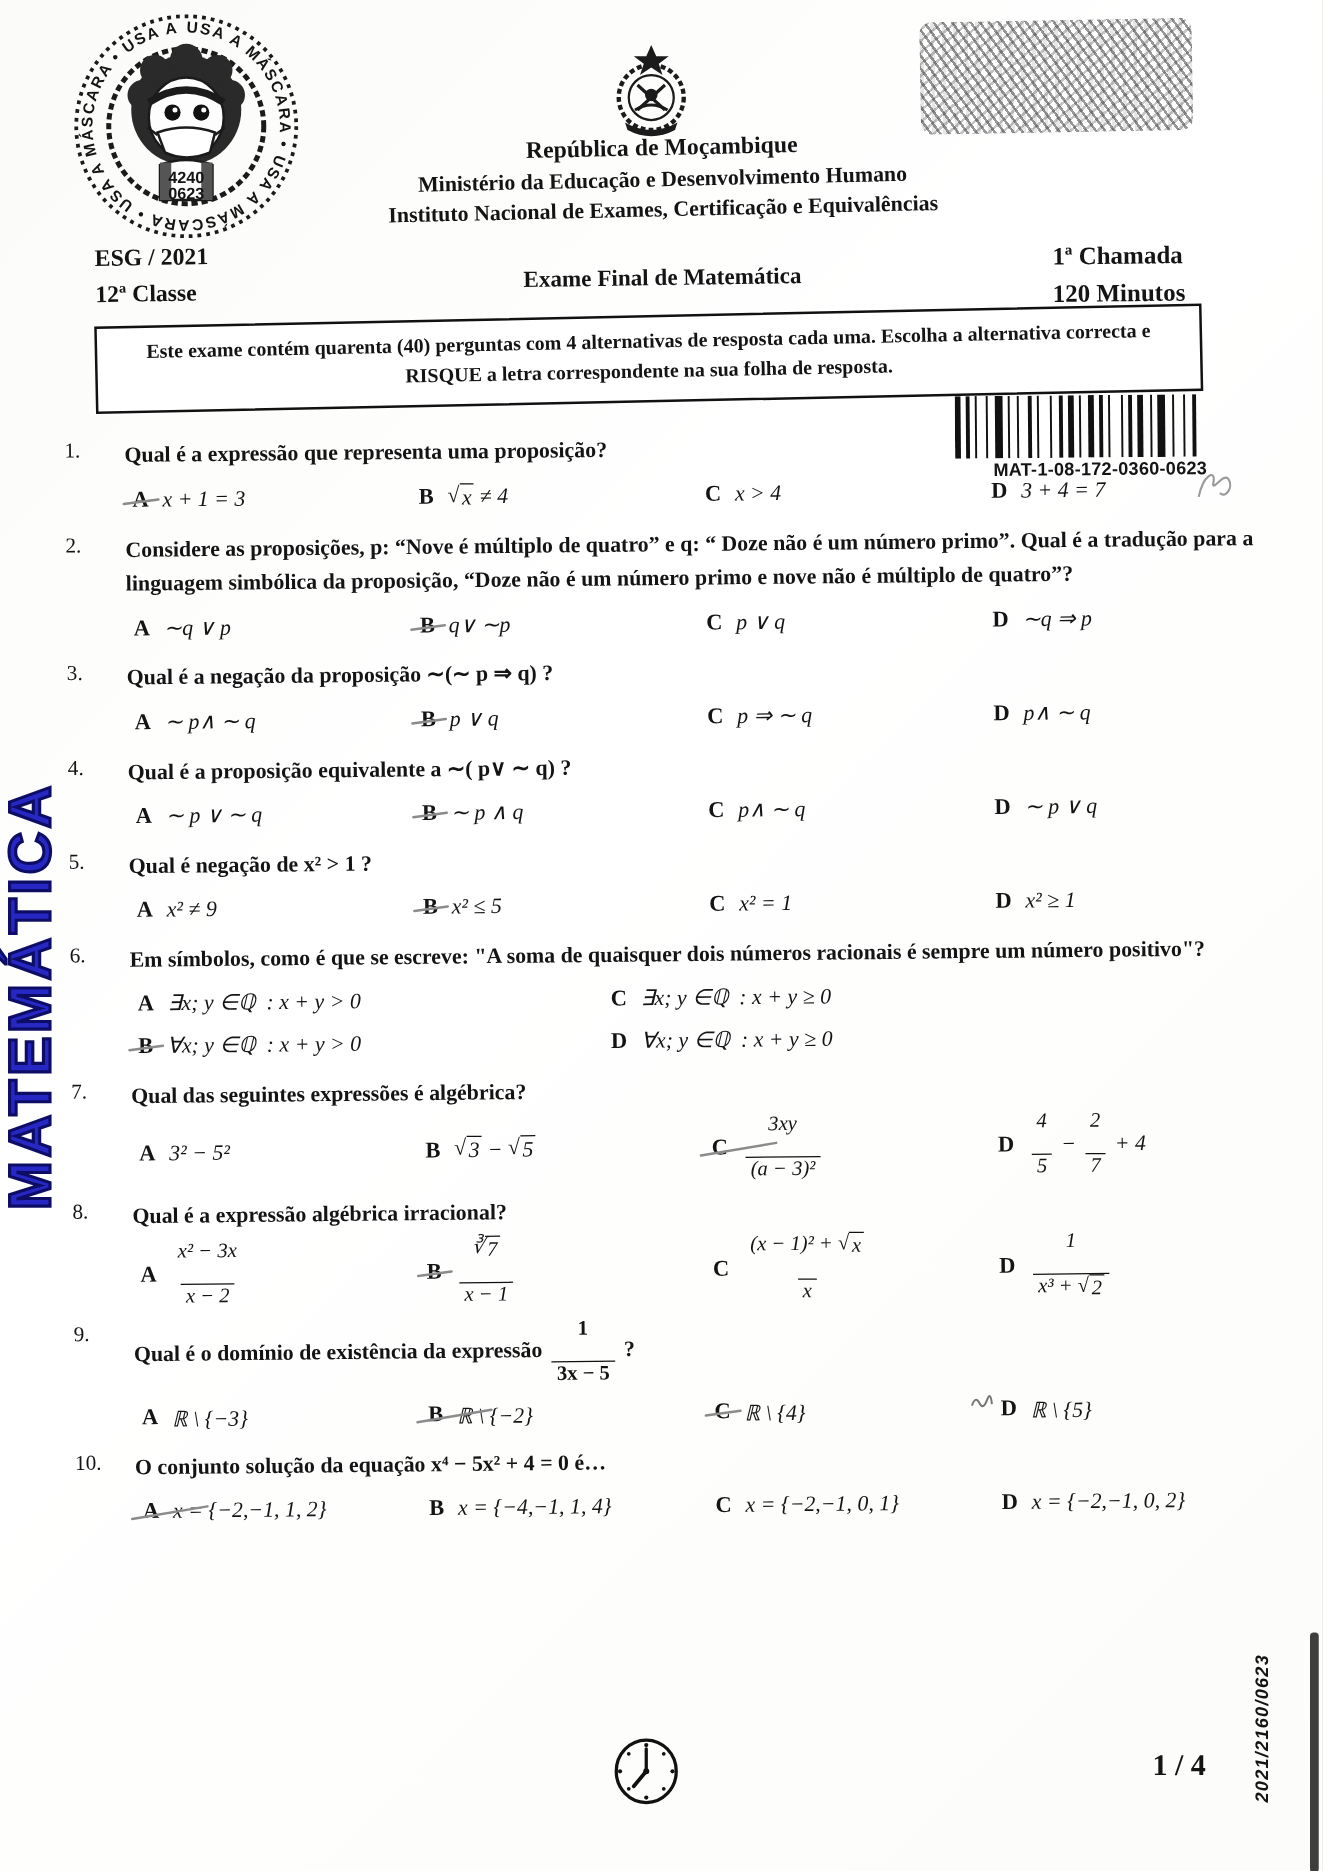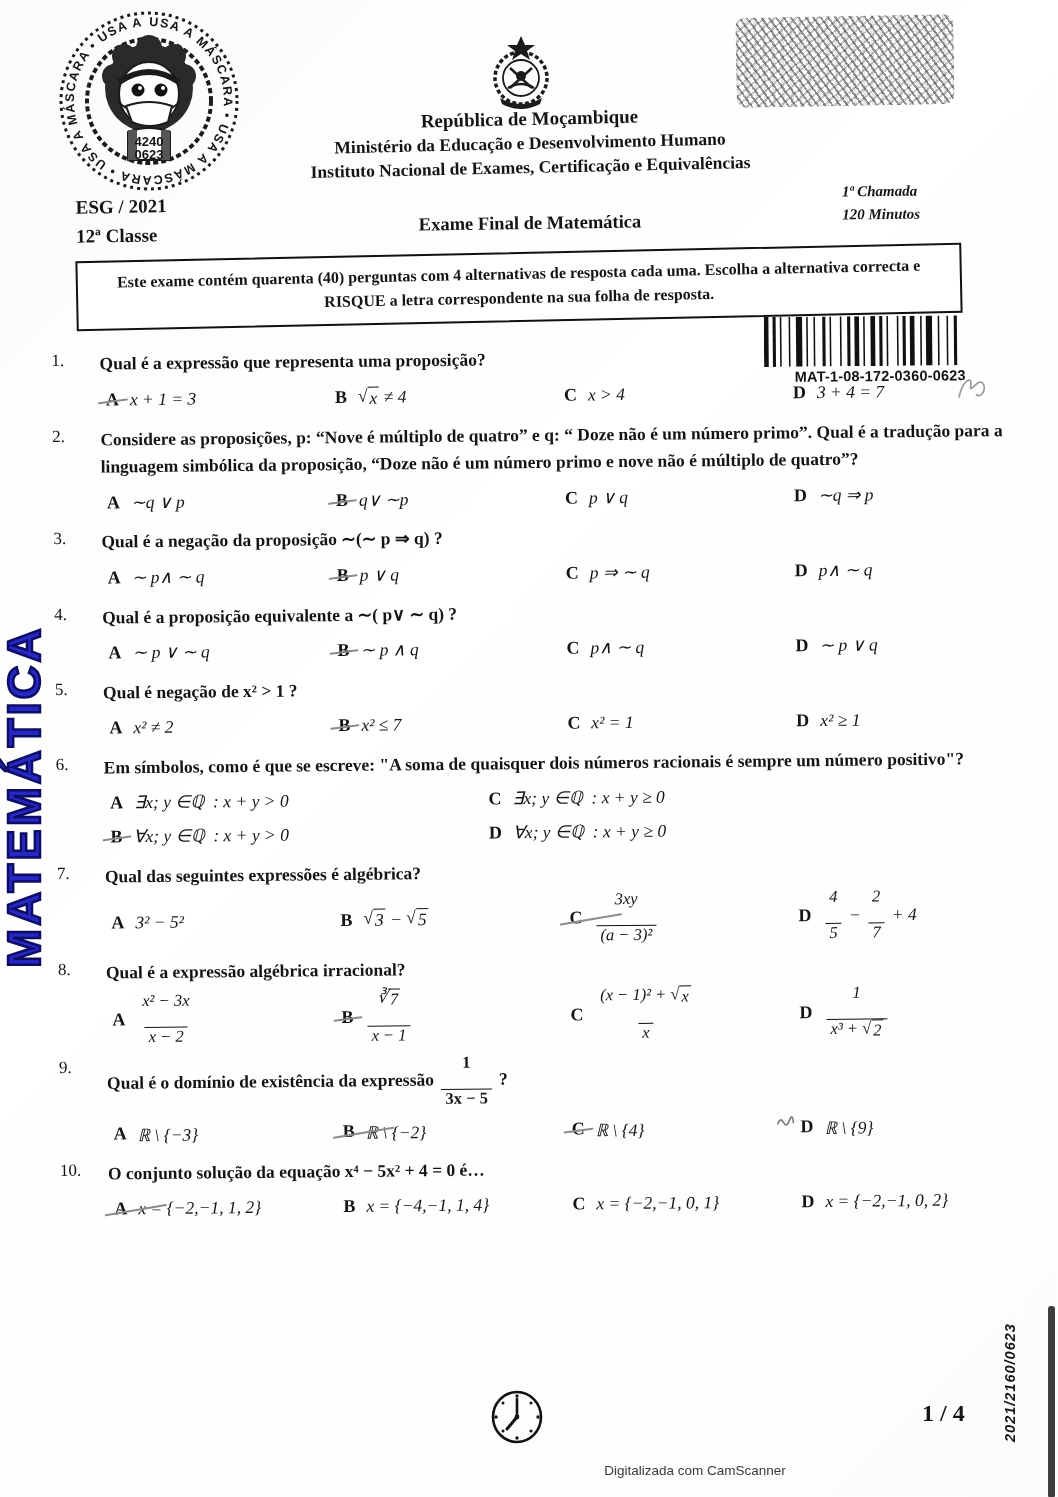--- a/index.html
+++ b/index.html
@@ -7,21 +7,21 @@
         overflow:hidden;font-family:"Liberation Serif",serif;color:#141414;}
   
   .stamp{position:absolute;left:58px;top:10px;width:182px;height:182px;}
   .emblem{position:absolute;left:486px;top:36px;width:70px;height:74px;}
   .gov{position:absolute;left:150px;top:108px;width:760px;text-align:center;transform:rotate(-1.3deg);}
   .gov .l1{font-size:19px;font-weight:bold;}
   .gov .l2{font-size:17.5px;font-weight:bold;margin-top:3px;}
   .gov .l3{font-size:17.5px;font-weight:bold;margin-top:3px;}
   .session{position:absolute;left:76px;top:193px;font-size:19px;font-weight:bold;line-height:1.5;transform:rotate(-1deg);}
   .examtitle{position:absolute;left:300px;top:213px;width:460px;text-align:center;font-size:18.5px;font-weight:bold;transform:rotate(-0.8deg);}
-  .call{position:absolute;left:842px;top:180px;font-size:15px;font-weight:bold;line-height:1.5;text-align:left;transform:rotate(-0.6deg);font-style:italic;}
+  .call{position:absolute;left:842px;top:190px;font-size:20px;font-weight:bold;line-height:1.5;text-align:left;transform:rotate(-0.6deg);}
   .redaction{position:absolute;left:736px;top:16px;width:218px;height:90px;border-radius:10px;transform:rotate(-1deg);
       background:
         repeating-linear-gradient(55deg, rgba(50,50,50,.50) 0 2px, transparent 2px 6px),
         repeating-linear-gradient(-40deg, rgba(90,90,90,.35) 0 2px, transparent 2px 7px),
         repeating-linear-gradient(90deg, rgba(120,120,120,.18) 0 3px, transparent 3px 9px);}
   .notice{position:absolute;left:76px;top:252px;width:886px;border:2.5px solid #111;padding:8px 26px 10px;
       box-sizing:border-box;text-align:center;font-size:16px;font-weight:bold;line-height:1.5;transform:rotate(-1.2deg);background:#fff;}
   .barcode-wrap{position:absolute;left:764px;top:316px;width:232px;text-align:center;transform:rotate(-0.5deg);}
   .barcode{width:228px;height:50px;display:block;}
   .barcode-text{font-family:"Liberation Sans",sans-serif;font-size:14.5px;font-weight:bold;margin-top:2px;letter-spacing:.2px;}
@@ -303,27 +303,27 @@
         </div>
       </div>
       <div class="question">
         <div class="qnum">5.</div>
         <div class="qbody">
           <div class="stem"><span class="mt">Qual é negação de x² &gt; 1 ?</span></div>
           <div class="opts">
             <div class="opt">
               <span class="olabel">A</span>
               <span class="omath">
-                <span class="mt">x² ≠ 2</span>
+                <span class="mt">x² ≠ 9</span>
               </span>
             </div>
             <div class="opt">
               <span class="olabel struck">B</span>
               <span class="omath">
-                <span class="mt">x² ≤ 7</span>
+                <span class="mt">x² ≤ 5</span>
               </span>
             </div>
             <div class="opt">
               <span class="olabel">C</span>
               <span class="omath">
                 <span class="mt">x² = 1</span>
               </span>
             </div>
             <div class="opt">
               <span class="olabel">D</span>
@@ -496,21 +496,21 @@
               <span class="omath">
                 <span class="mt">ℝ \ {4}</span>
               </span>
               <span class="scribmark" style="right: 2px; top: 2px;"><svg width="18" height="14" viewBox="0 0 18 14">
                   <path d="M1,10 Q4,2 7,8 T13,6 T17,9" fill="none" stroke="#777" stroke-width="1.6"></path>
                 </svg></span>
             </div>
             <div class="opt">
               <span class="olabel">D</span>
               <span class="omath">
-                <span class="mt">ℝ \ {9}</span>
+                <span class="mt">ℝ \ {5}</span>
               </span>
             </div>
           </div>
         </div>
       </div>
       <div class="question">
         <div class="qnum">10.</div>
         <div class="qbody">
           <div class="stem"><span class="mt">O conjunto solução da equação x⁴ − 5x² + 4 = 0 é…</span></div>
           <div class="opts">
@@ -556,15 +556,14 @@
         <circle cx="41" cy="41" r="1.5"></circle>
     </g>
     <line x1="27" y1="27" x2="27" y2="9" stroke="#111" stroke-width="2.6" stroke-linecap="round"></line>
     <line x1="27" y1="27" x2="17" y2="39" stroke="#111" stroke-width="3" stroke-linecap="round"></line>
     <circle cx="27" cy="27" r="2.4" fill="#111"></circle>
   </svg>
 
   <div class="pagenum">1 / 4</div>
   <div class="doccode">2021/2160/0623</div>
   <div class="scan-edge"></div>
-  <div class="camscanner">Digitalizada com CamScanner</div>
 
 </div>
 
 </body></html>

